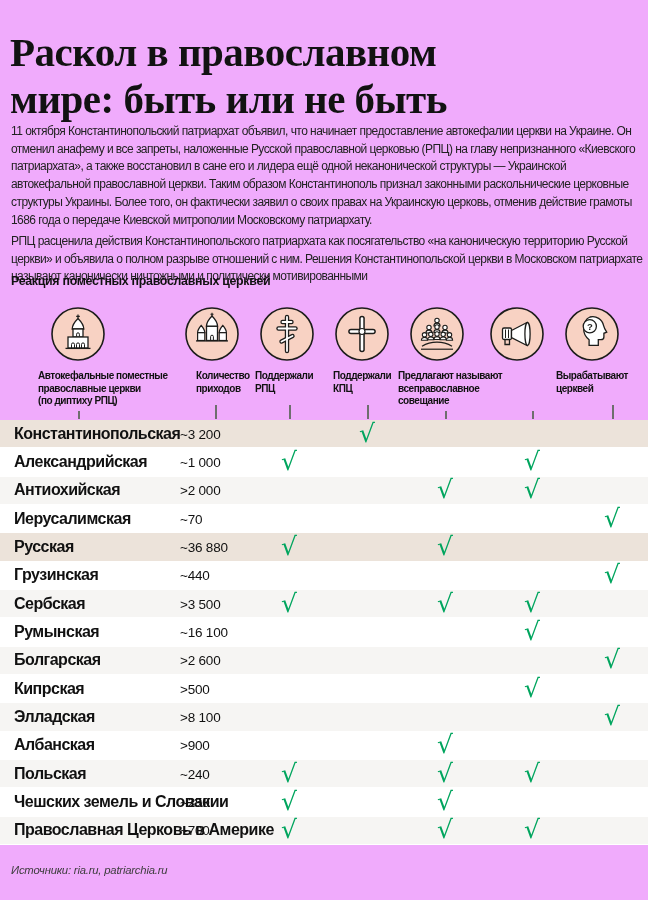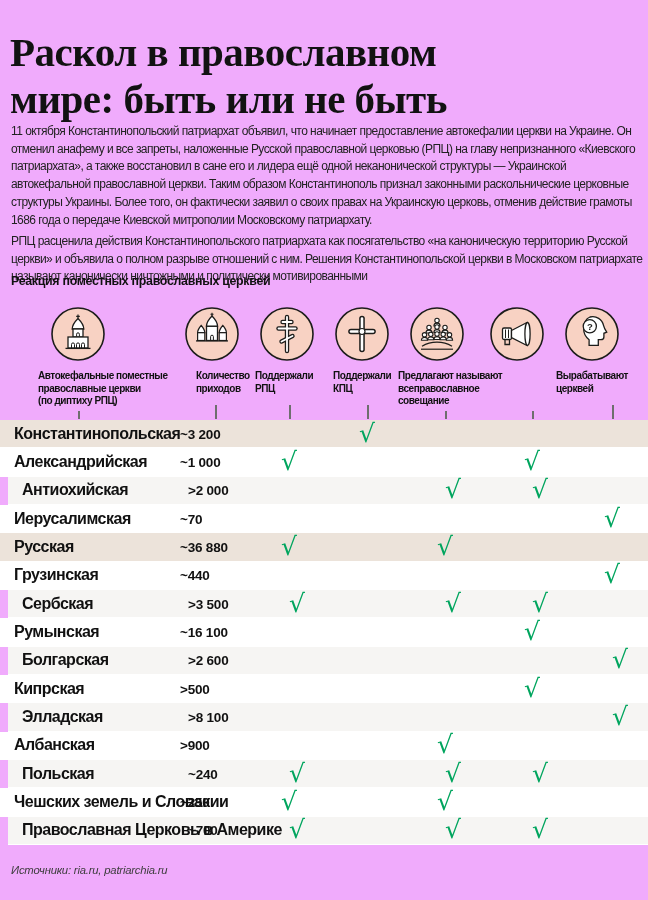--- a/index.html
+++ b/index.html
@@ -18,26 +18,26 @@
   .thead{position:relative;height:120px;}
   .icon-circle{position:absolute;top:6px;width:56px;height:56px;}
   .icon-circle svg{display:block;width:56px;height:56px;}
   .col-label{position:absolute;top:70px;font-size:10px;font-weight:700;line-height:12.6px;
          letter-spacing:-0.45px;color:#111;}
   .col-label div{white-space:nowrap;}
   .tick{position:absolute;width:1.5px;background:#6e6e6e;}
   .rows{position:relative;}
   .row{position:relative;height:28.33px;box-sizing:border-box;border-bottom:1px solid #ffffff;}
   .row.hl{background:#ece3da;}
-  .row.gray{background:#f6f5f3;margin-left:8px;}
+  .row.gray{background:#f6f5f3;}
   .row.white{background:#ffffff;}
   .cell-name{position:absolute;left:14px;top:50%;transform:translateY(-50%);
          font-size:16px;font-weight:700;letter-spacing:-0.5px;white-space:nowrap;color:#111;}
   .cell-value{position:absolute;left:180px;top:50%;transform:translateY(-50%);
-         font-size:13.5px;font-weight:700;letter-spacing:-0.2px;white-space:nowrap;color:#111;}
+         font-size:13.5px;font-weight:400;letter-spacing:-0.2px;white-space:nowrap;color:#111;}
   .check{position:absolute;top:46%;transform:translate(-50%,-50%);
          font-size:25px;line-height:1;color:#00a55e;font-family:"DejaVu Sans","Liberation Sans",sans-serif;}
   .footer{position:absolute;left:11px;top:864px;font-size:11.3px;font-style:italic;
          color:#3d3d3d;letter-spacing:-0.2px;}
 </style>
 </head>
 <body>
 
 <div class="page">
 

